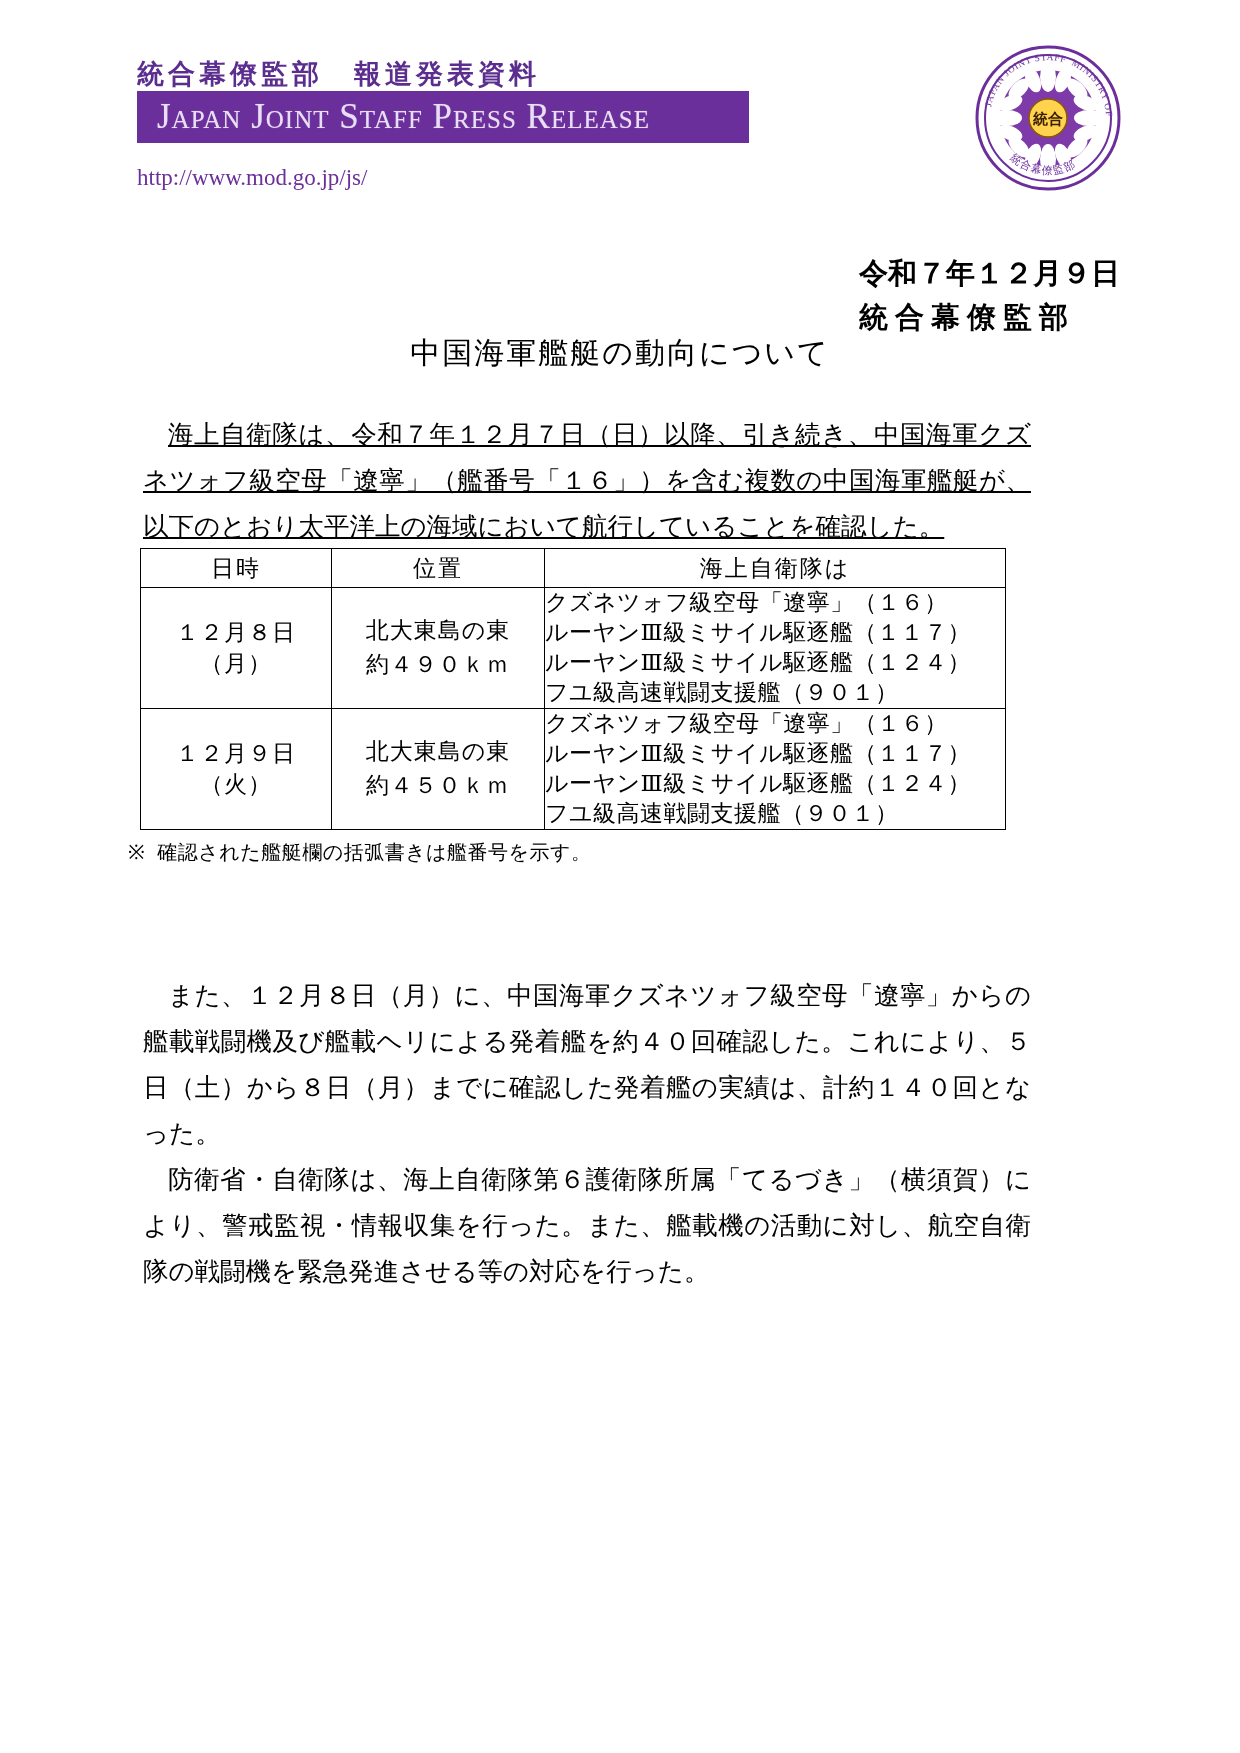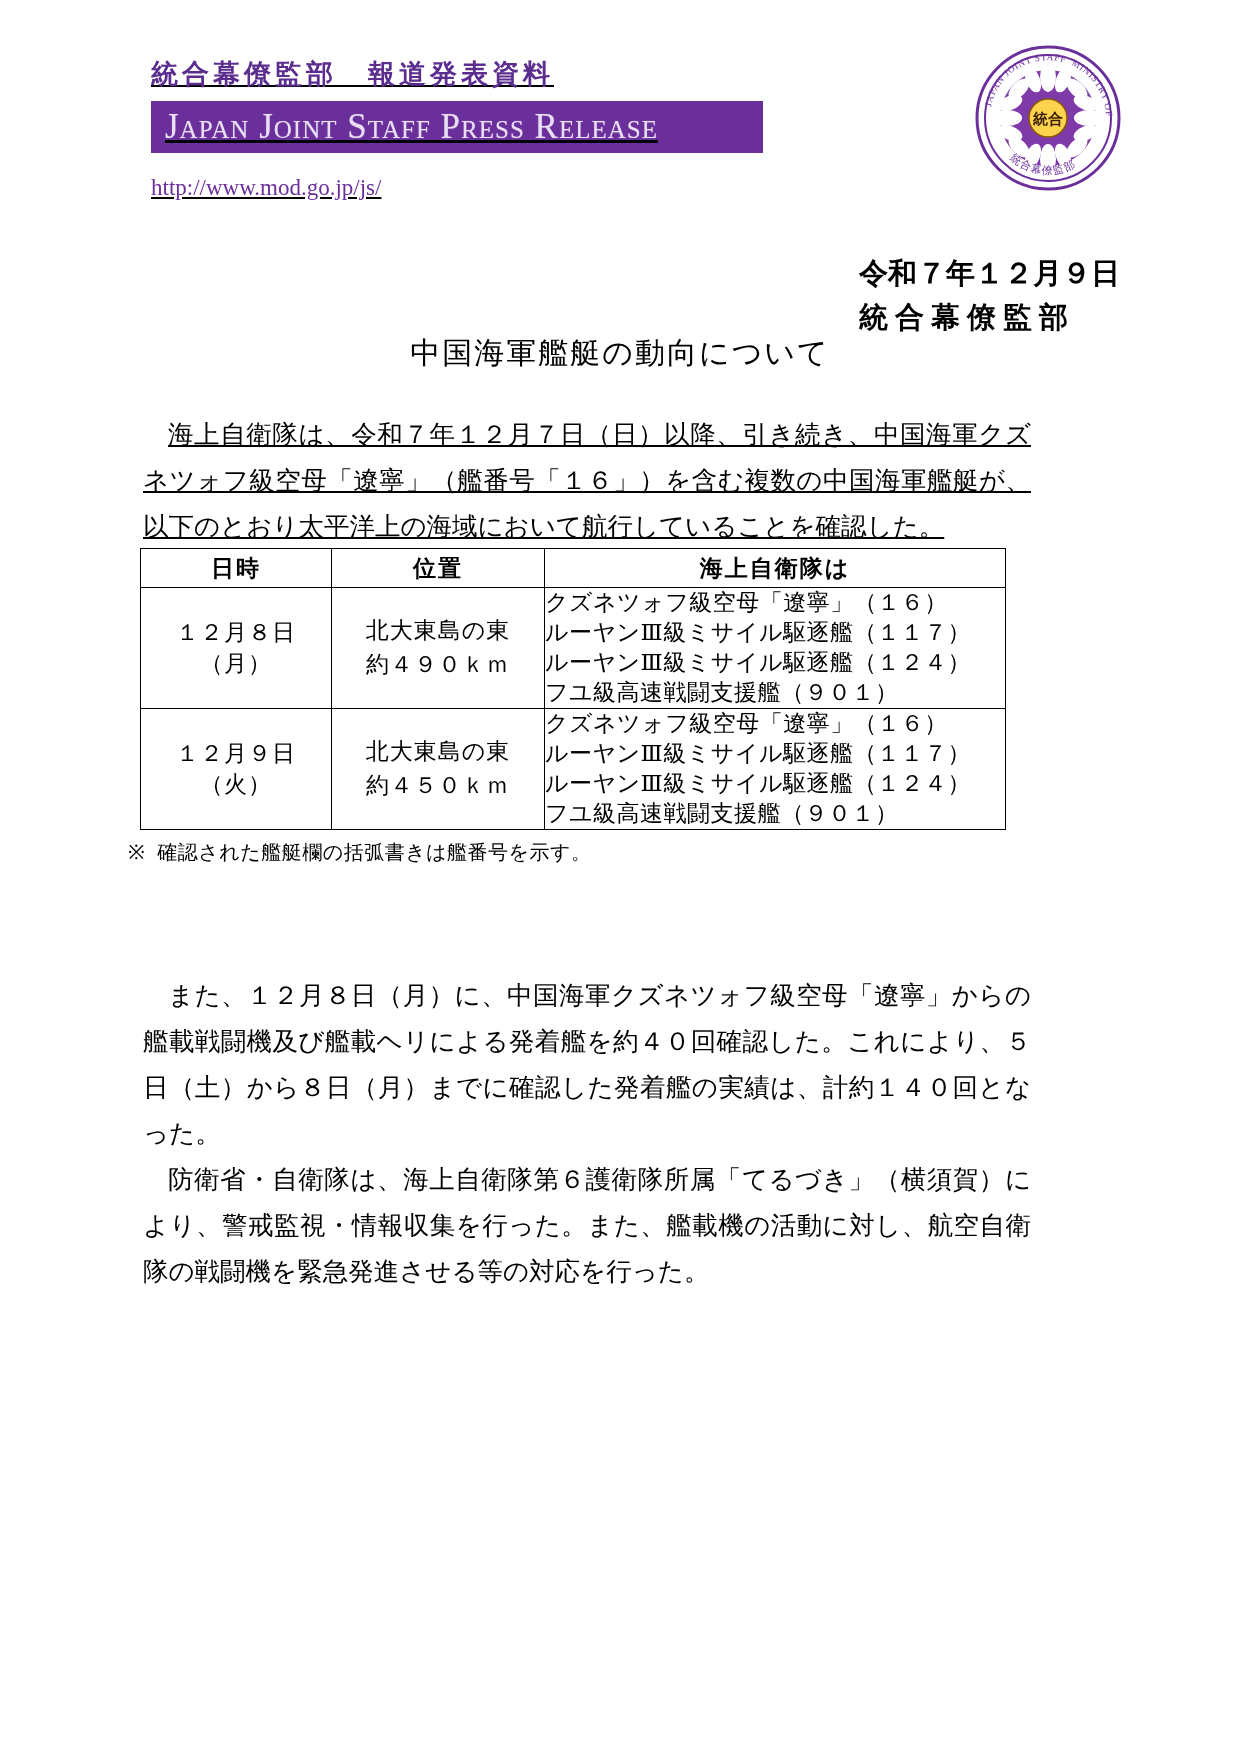--- a/index.html
+++ b/index.html
@@ -23,42 +23,41 @@
     padding: 0;
   }
 
   
   .header {
     position: relative;
     padding: 52px 0 0 0;
   }
   .header-left {
     position: absolute;
-    left: 151px;
+    left: 137px;
     top: 58px;
     width: 620px;
-    text-decoration: underline;
   }
   .org-line {
     font-family: "DejaVu Sans", "Liberation Sans", sans-serif;
     font-weight: bold;
     font-size: 27px;
     letter-spacing: 4px;
     color: #5b2d8e;
     white-space: nowrap;
     line-height: 1.2;
   }
   .banner {
-    margin-top: 11px;
+    margin-top: 1px;
     background: #6b2f9c;
     width: 612px;
     height: 52px;
     display: flex;
     align-items: center;
-    padding-left: 14px;
+    padding-left: 20px;
     box-sizing: border-box;
   }
   .banner-text {
     font-family: "Liberation Serif", "DejaVu Serif", serif;
     color: #e9dff4;
     font-size: 35px;
     letter-spacing: 1px;
     white-space: nowrap;
     font-variant: small-caps;
     text-shadow: 0 0 1px rgba(255,255,255,0.4);
@@ -131,21 +130,21 @@
     top: 548px;
     width: 866px;
     border-collapse: collapse;
     font-size: 23px;
   }
   table.ships th, table.ships td {
     border: 1.5px solid #000000;
     padding: 0;
   }
   table.ships th {
-    font-weight: bold;
+    font-weight: normal;
     text-align: center;
     height: 38px;
     letter-spacing: 2px;
   }
   td.c-date {
     text-align: center;
     vertical-align: middle;
     letter-spacing: 1px;
     width: 190px;
   }

